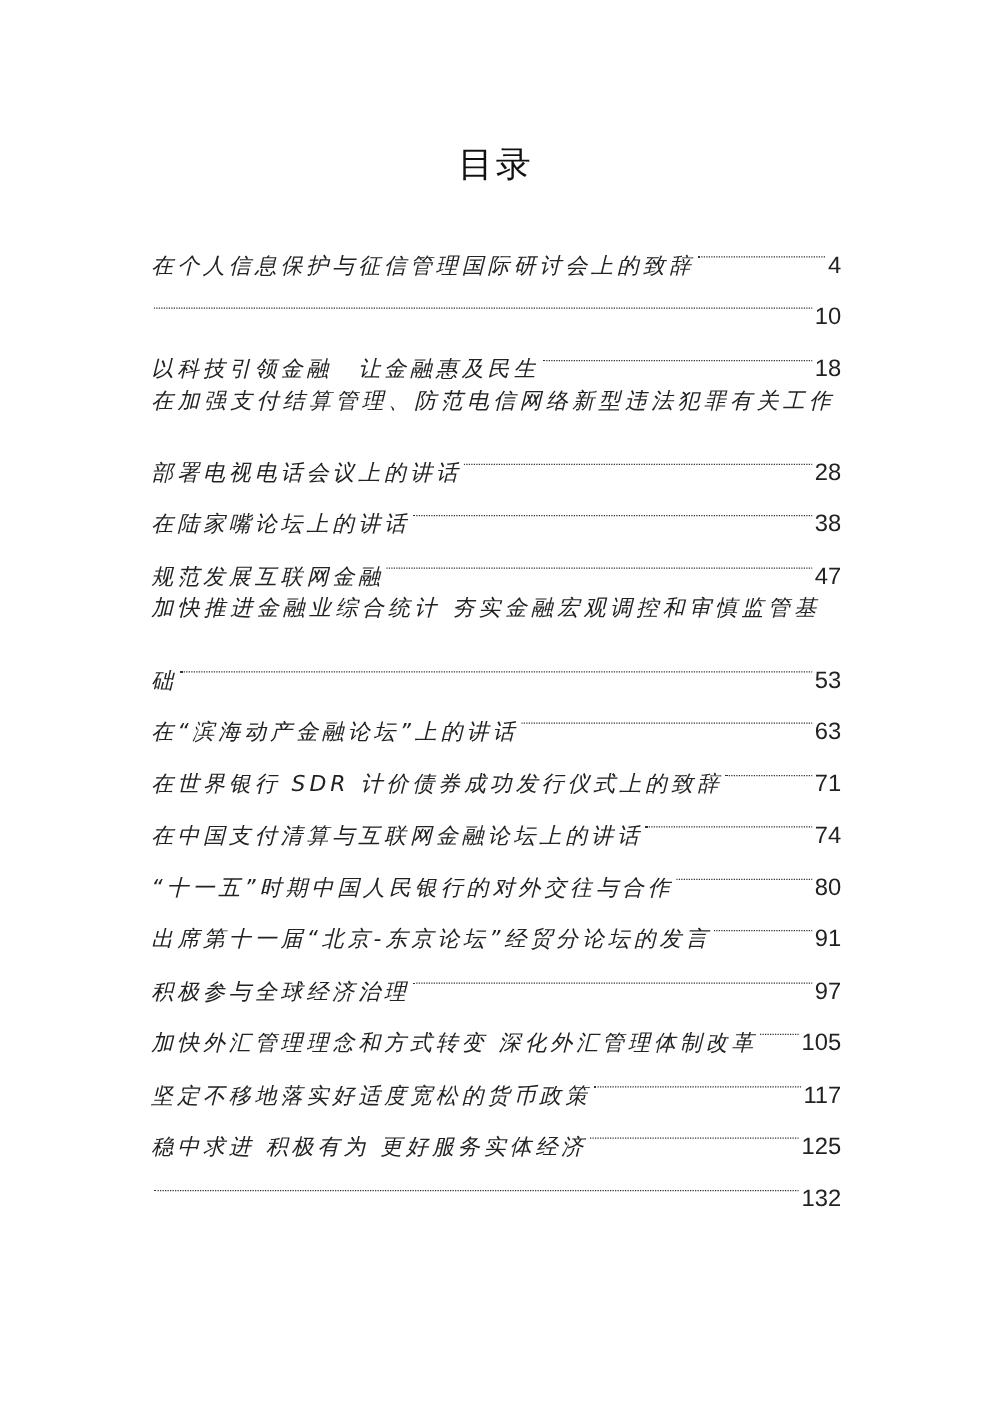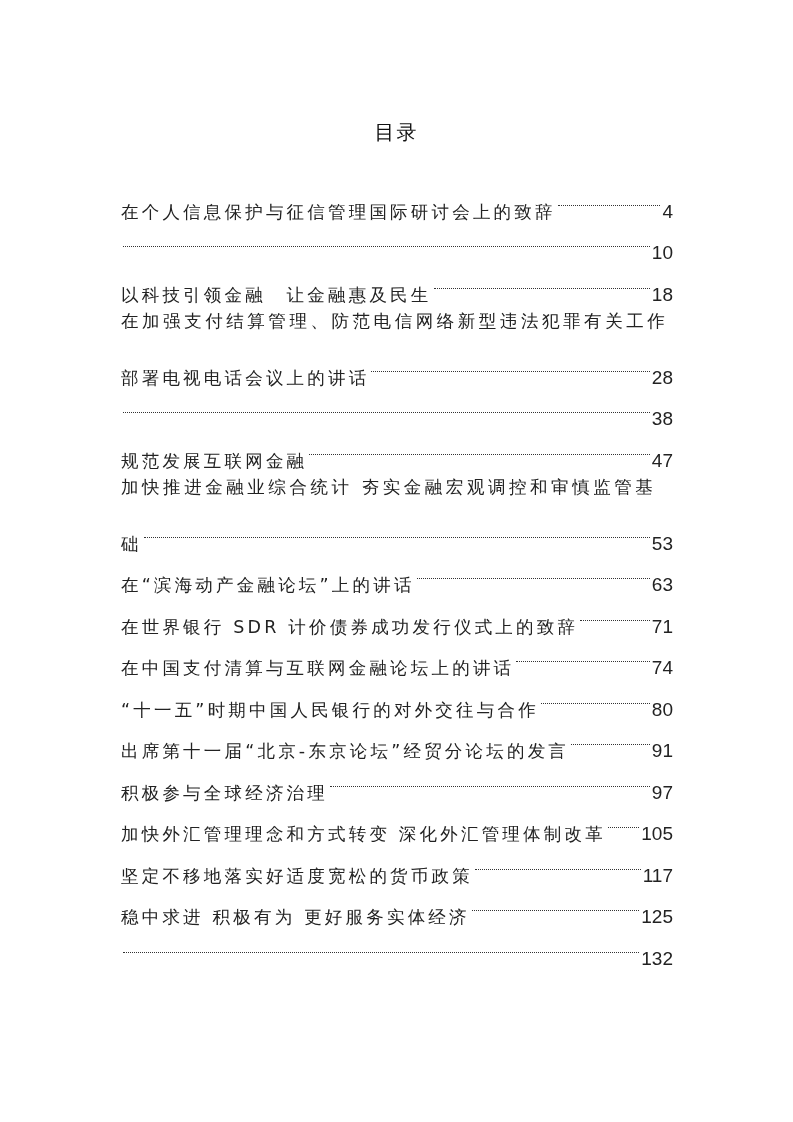--- a/index.html
+++ b/index.html
@@ -15,21 +15,21 @@
     font-family: "DejaVu Sans", "Liberation Sans", sans-serif;
     color: #222222;
   }
   .title {
     position: absolute;
     left: 0;
     top: 112px;
     width: 793px;
     text-align: center;
     font-family: "DejaVu Serif", "Liberation Serif", serif;
-    font-size: 20px;
+    font-size: 28px;
     line-height: 40px;
     color: #111111;
     letter-spacing: 2px;
   }
   .toc {
     position: absolute;
     left: 121px;
     top: 176px;
     width: 552px;
   }
@@ -37,20 +37,21 @@
     display: flex;
     align-items: baseline;
     height: 41.5px;
     line-height: 41.5px;
     font-size: 17.5px;
     white-space: nowrap;
   }
   .toc-text {
     flex: 0 0 auto;
     letter-spacing: 3.2px;
+    font-style: italic;
   }
   .toc-line.full .toc-text {
     letter-spacing: 3.55px;
   }
   .toc-dots {
     flex: 1 1 auto;
     overflow: hidden;
     margin: 0 2px 0 2px;
     position: relative;
     height: 41.5px;
@@ -97,20 +98,21 @@
   <div class="toc-line full">
     <span class="toc-text">在加强支付结算管理、防范电信网络新型违法犯罪有关工作</span>
   </div>
   <div class="toc-line">
     <span class="toc-text">部署电视电话会议上的讲话</span>
     <span class="toc-dots"></span>
     <span class="toc-page">28</span>
   </div>
 
   <div class="toc-line">
+    <span class="toc-text">在陆家嘴论坛上的讲话</span>
     <span class="toc-dots"></span>
     <span class="toc-page">38</span>
   </div>
 
   <div class="toc-line">
     <span class="toc-text">规范发展互联网金融</span>
     <span class="toc-dots"></span>
     <span class="toc-page">47</span>
   </div>
 

